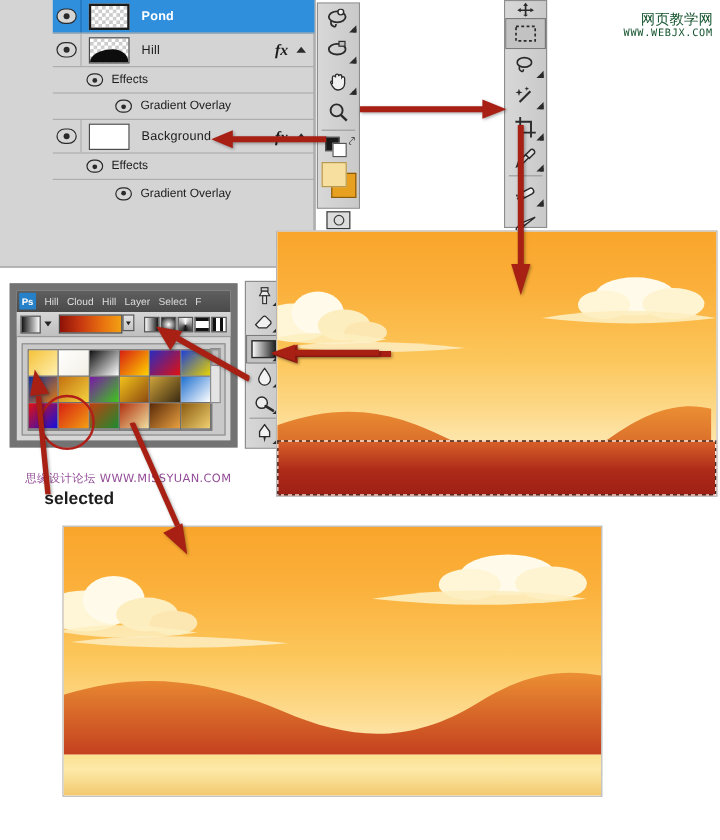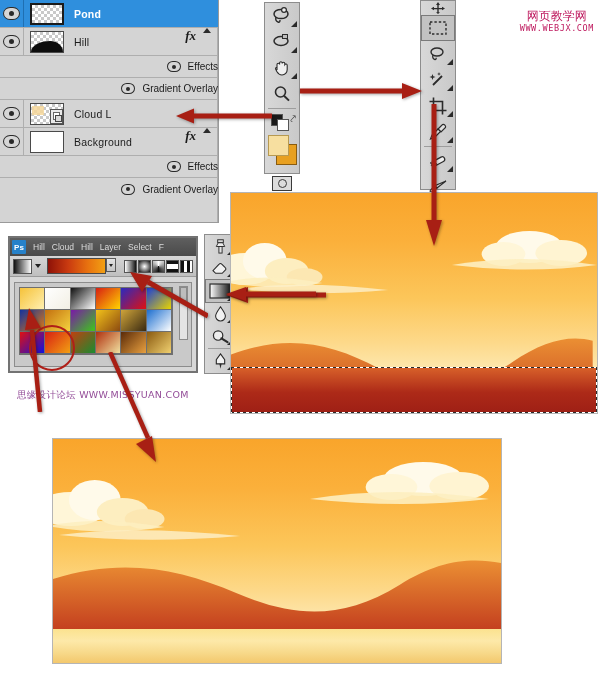--- a/index.html
+++ b/index.html
@@ -8,28 +8,28 @@
     background:#ffffff;
     font-family:"Liberation Sans",sans-serif;
     -webkit-font-smoothing:antialiased;
   }
   .abs{position:absolute;}
 
   
   #layers-panel{
     left:0;top:0;width:218px;height:222px;
     background:#d4d4d4;border-right:1px solid #9a9a9a;border-bottom:1px solid #9a9a9a;
-    font-size:10px;color:#1b1b1b;
+    font-size:10px;color:#1b1b1b;padding-left:44px;
   }
   .layer-row{
     position:relative;height:28px;width:100%;
     border-bottom:1px solid #aeaeae;
     box-sizing:border-box;display:flex;align-items:center;
   }
-  .layer-row.sub{height:22px;justify-content:flex-end;}
+  .layer-row.sub{height:22px;}
   .layer-row.selected{background:#2f8fdd;color:#fff;}
   .eye-cell{width:24px;height:100%;display:flex;align-items:center;justify-content:center;
     border-right:1px solid #aeaeae;box-sizing:border-box;flex:0 0 24px;}
   .layer-row.selected .eye-cell{border-right-color:#1f6fb2;}
   .eye{
     width:15px;height:11px;border-radius:50%/60%;
     background:#d6d6d6;border:1.4px solid #2a2a2a;
     display:flex;align-items:center;justify-content:center;
   }
   .eye::after{content:"";width:5px;height:5px;border-radius:50%;background:#2a2a2a;}
@@ -50,21 +50,21 @@
     border-radius:60% 40% 0 0/100% 100% 0 0;}
   .link-badge{position:absolute;right:0;bottom:0;width:13px;height:15px;background:#e9e9e9;
     border:1px solid #555;box-sizing:border-box;}
   .link-badge::before{content:"";position:absolute;left:2px;top:2px;width:7px;height:8px;
     border:1px solid #666;box-sizing:border-box;background:#fff;}
   .link-badge::after{content:"";position:absolute;left:4px;top:5px;width:7px;height:7px;
     border:1px solid #444;box-sizing:border-box;background:#d9d9d9;}
   .cloud-thumb-tint{position:absolute;left:1px;top:2px;width:12px;height:9px;background:#f6d79a;opacity:.85;}
   .layer-name{margin-left:10px;font-size:10.5px;letter-spacing:.2px;white-space:nowrap;}
   .layer-row.selected .layer-name{font-weight:bold;}
-  .row-right{position:absolute;right:0;top:0;height:100%;display:flex;align-items:flex-start;}
+  .row-right{position:absolute;right:0;top:0;height:100%;display:flex;align-items:center;}
   .fx{font-family:"Liberation Serif",serif;font-style:italic;font-weight:bold;font-size:13px;
     color:#1b1b1b;margin-right:7px;}
   .tri-up{width:0;height:0;border-left:4px solid transparent;border-right:4px solid transparent;
     border-bottom:5px solid #2b2b2b;margin-right:7px;}
   .scroll-col{position:absolute;right:0;top:0;width:1px;height:100%;background:#aeaeae;}
   .sub-indent-1{padding-left:28px;}
   .sub-indent-2{padding-left:52px;}
   .sub-label{margin-left:7px;font-size:10px;}
 
   
@@ -87,21 +87,21 @@
   .qm{position:relative;width:34px;height:22px;display:flex;align-items:center;justify-content:center;}
   .qm-box{width:18px;height:13px;border:1px solid #3a3a3a;background:#dcdcdc;display:flex;align-items:center;justify-content:center;}
   .qm-box::after{content:"";width:7px;height:7px;border:1px solid #3a3a3a;border-radius:50%;}
   .fgbg{position:relative;width:34px;height:22px;}
   .fgbg .b1{position:absolute;left:6px;top:4px;width:10px;height:10px;background:#1a1a1a;border:1px solid #555;}
   .fgbg .b2{position:absolute;left:12px;top:9px;width:10px;height:10px;background:#fff;border:1px solid #555;}
   .fgbg .sw-arrow{position:absolute;right:3px;top:3px;font-size:10px;color:#333;}
 
   
   #ps-window{left:8px;top:236px;width:190px;height:137px;background:#d7d7d7;
-    border:2px solid #737373;box-sizing:border-box;}
+    border:6px solid #737373;box-sizing:border-box;}
   #ps-menubar{height:18px;background:linear-gradient(to bottom,#5f5f5f,#4a4a4a);
     display:flex;align-items:center;padding-left:2px;}
   .ps-logo{width:14px;height:14px;background:#2681c9;color:#fff;font-size:8px;font-weight:bold;
     display:flex;align-items:center;justify-content:center;border-radius:1px;}
   .menu-item{color:#dcdcdc;font-size:8.5px;margin-left:7px;white-space:nowrap;}
   #ps-optionsbar{height:20px;background:linear-gradient(to bottom,#d6d6d6,#bfbfbf);
     border-bottom:1px solid #9a9a9a;display:flex;align-items:center;padding:0 3px;}
   .opt-preset{width:18px;height:13px;background:linear-gradient(to right,#111,#fff);border:1px solid #555;}
   .opt-caret{width:0;height:0;border-left:3.5px solid transparent;border-right:3.5px solid transparent;
     border-top:4.5px solid #222;margin-left:3px;}
@@ -125,21 +125,21 @@
   .gcell{height:22px;border-right:1px solid #6f6f6f;border-bottom:1px solid #6f6f6f;box-sizing:border-box;}
   #picker-scroll{position:absolute;right:3px;top:3px;width:9px;bottom:26px;background:#e4e4e4;
     border:1px solid #8c8c8c;box-sizing:border-box;}
   #picker-scroll .thumbbar{position:absolute;left:0;right:0;top:0;height:14px;background:#bdbdbd;border:1px solid #8a8a8a;box-sizing:border-box;}
   .circle-hl{position:absolute;left:14px;top:42px;width:46px;height:46px;border:2.5px solid #b01f18;
     border-radius:50%;box-sizing:border-box;}
   #missyuan{position:absolute;left:2px;top:106px;font-size:9.5px;color:#8a3d8f;
     font-family:"DejaVu Sans",sans-serif;letter-spacing:.3px;white-space:nowrap;opacity:.92;}
 
   
-  #webjx{right:6px;top:10px;text-align:center;color:#be185d;line-height:1.15;}
+  #webjx{right:6px;top:10px;text-align:right;color:#14532d;line-height:1.15;}
   #webjx .cn{font-size:12px;font-family:"DejaVu Sans",sans-serif;}
   #webjx .en{font-size:8.5px;letter-spacing:.6px;font-family:"DejaVu Sans Mono",monospace;}
 
   
   .canvas-frame{border:1px solid #b5b5b5;box-sizing:border-box;background:#fff;overflow:hidden;}
   #canvas-top{left:230px;top:192px;width:368px;height:222px;}
   #canvas-bottom{left:52px;top:438px;width:450px;height:226px;}
   .scene{position:absolute;inset:0;overflow:hidden;}
   .sky{position:absolute;inset:0;
     background:linear-gradient(to bottom,#f9a52b 0%,#fbb03b 22%,#fcc65a 48%,#fdd98a 68%,#fde9b3 82%,#fdf0c8 100%);}
@@ -189,30 +189,20 @@
   <div class="layer-row sub sub-indent-1">
     <div class="eye small"></div>
     <span class="sub-label">Effects</span>
   </div>
 
   <div class="layer-row sub sub-indent-2">
     <div class="eye small"></div>
     <span class="sub-label">Gradient Overlay</span>
   </div>
 
-  <div class="layer-row">
-    <div class="eye-cell">
-        <div class="eye"></div>
-      </div>
-    <div class="thumb checker">
-      <div class="cloud-thumb-tint"></div>
-      <div class="link-badge"></div>
-    </div>
-    <span class="layer-name">Cloud L</span>
-  </div>
 
 
   <div class="layer-row">
     <div class="eye-cell">
         <div class="eye"></div>
       </div>
     <div class="thumb"></div>
     <span class="layer-name">Background</span>
     <div class="row-right">
       <span class="fx">fx</span>
@@ -517,20 +507,21 @@
             <stop offset="1" stop-color="#c4401f"></stop>
           </linearGradient>
         </defs>
       <path d="M0 28 C70 6 128 18 184 42 C240 66 290 70 348 34 C386 10 418 6 450 12 V78 H0z" fill="url(#hg2)"></path>
     </svg>
     <div class="pond" style="height:34px"></div>
   </div>
 </div>
 
 <div class="abs" id="note-text">
+  <div>selected</div>
 </div>
 
 <svg class="abs arrow" style="left:176px;top:108px;width:96px;height:16px" viewBox="0 0 96 16">
   <path d="M96 8 H16" stroke="#a81f14" stroke-width="5"></path>
     <path d="M0 8 L18 0.5 V15.5z" fill="#a81f14"></path>
 </svg>
 
 <svg class="abs arrow" style="left:300px;top:82px;width:122px;height:18px" viewBox="0 0 122 18">
   <path d="M0 9 H104" stroke="#a81f14" stroke-width="5"></path>
     <path d="M122 9 L102 1 V17z" fill="#a81f14"></path>

